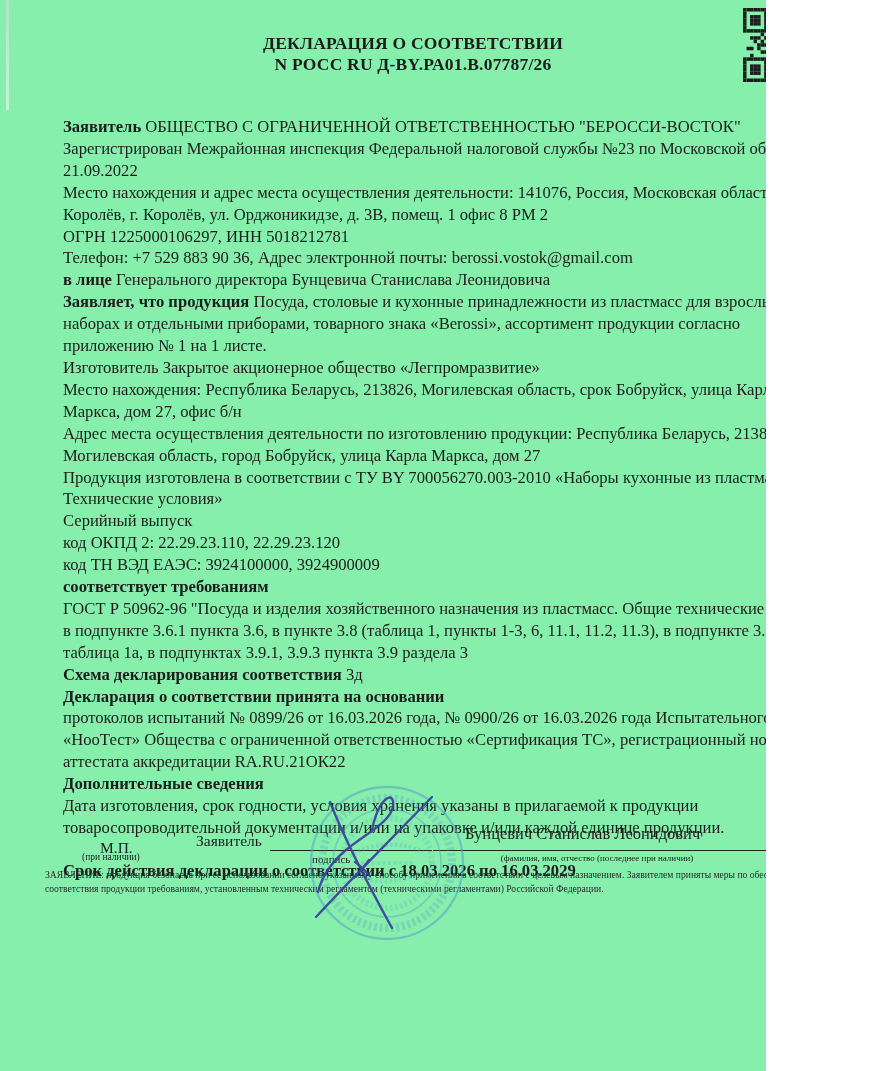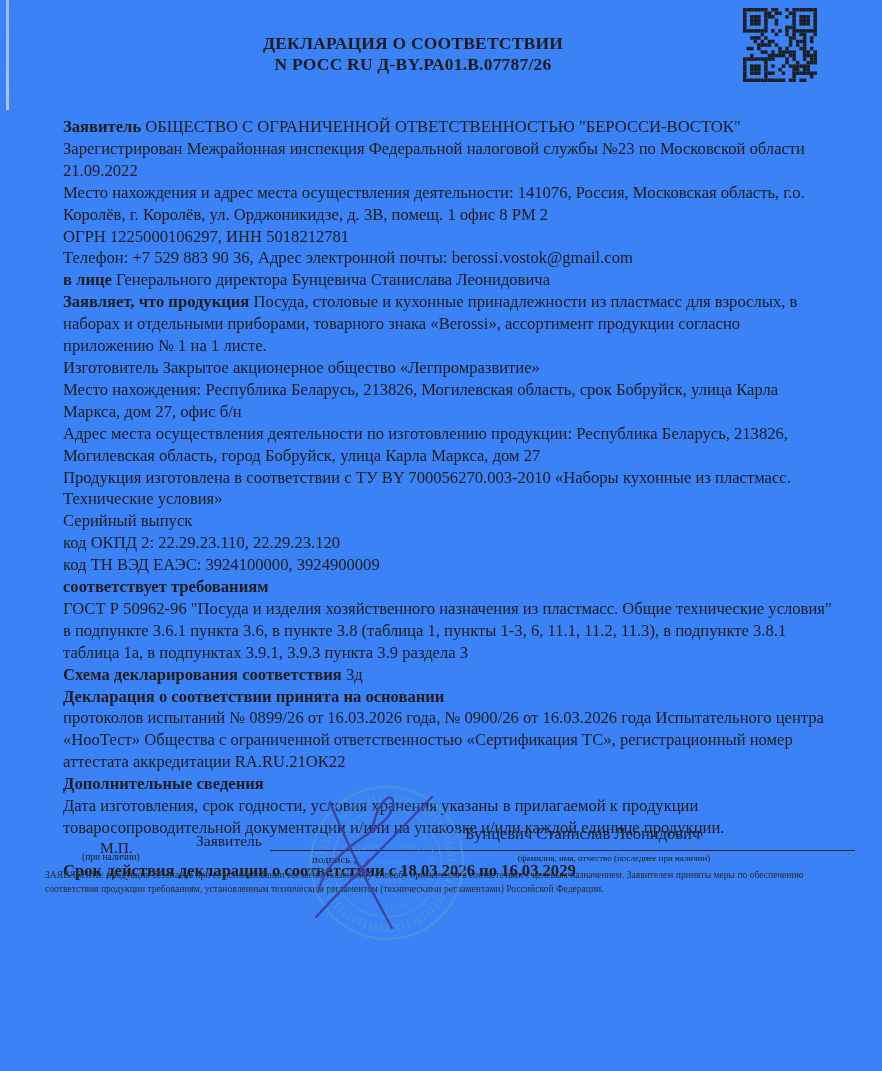--- a/index.html
+++ b/index.html
@@ -1,19 +1,19 @@
 <!DOCTYPE html>
 <html lang="ru" style="--stamp: #55a0c9; --sig: #3c3f9f; color: rgb(28, 28, 28);"><head>
 <meta charset="utf-8">
 <style>
   html,body{margin:0;padding:0;background:#ffffff;}
   .page{
     position:relative;
-    width:882px;height:1071px;
-    background:#3b82f6;
+    width:766px;height:1071px;
+    background:#86efac;
     font-family:"Liberation Serif","DejaVu Serif",serif;
     color:#1c1c1c;
     overflow:hidden;
   }
   .scan-edge{
     position:absolute;left:6px;top:0;width:3px;height:110px;
     background:linear-gradient(#d8d8d8,#f5f5f5);opacity:.6;
   }
   .title-block{
     position:absolute;top:33px;left:63px;width:700px;
@@ -29,21 +29,21 @@
   .body-text p.space-before{margin-top:21px;}
   .body-text strong{font-weight:bold;}
   .sig-block{position:absolute;left:0;top:826px;width:882px;height:44px;font-size:15.5px;}
   .mp{position:absolute;left:100px;top:3px;margin-top:10px;}
   .mp-note{position:absolute;left:82px;top:26px;font-size:9.5px;}
   .declarant{position:absolute;left:196px;top:6px;}
   .sig-line1{position:absolute;left:270px;top:24px;width:162px;border-top:1.5px solid #222;}
   .sig-caption{position:absolute;left:312px;top:27px;font-size:11px;}
   .sig-line2{position:absolute;left:433px;top:24px;width:422px;border-top:1.5px solid #222;}
   .sig-name{position:absolute;left:465px;top:-2px;width:320px;text-align:left;font-size:16.5px;}
-  .sig-name-caption{position:absolute;left:454px;top:27px;width:320px;text-align:center;font-size:9px;}
+  .sig-name-caption{position:absolute;left:437px;top:27px;width:320px;text-align:center;font-size:9px;}
   .legal-note{
     position:absolute;left:45px;top:868px;width:800px;
     font-size:9.6px;line-height:13.5px;color:#2a2a2a;
   }
   .stamp-svg{position:absolute;left:295px;top:778px;width:185px;height:172px;pointer-events:none;}
   .stamp-svg *{vector-effect:non-scaling-stroke;}
 </style>
 </head>
 <body>
 

